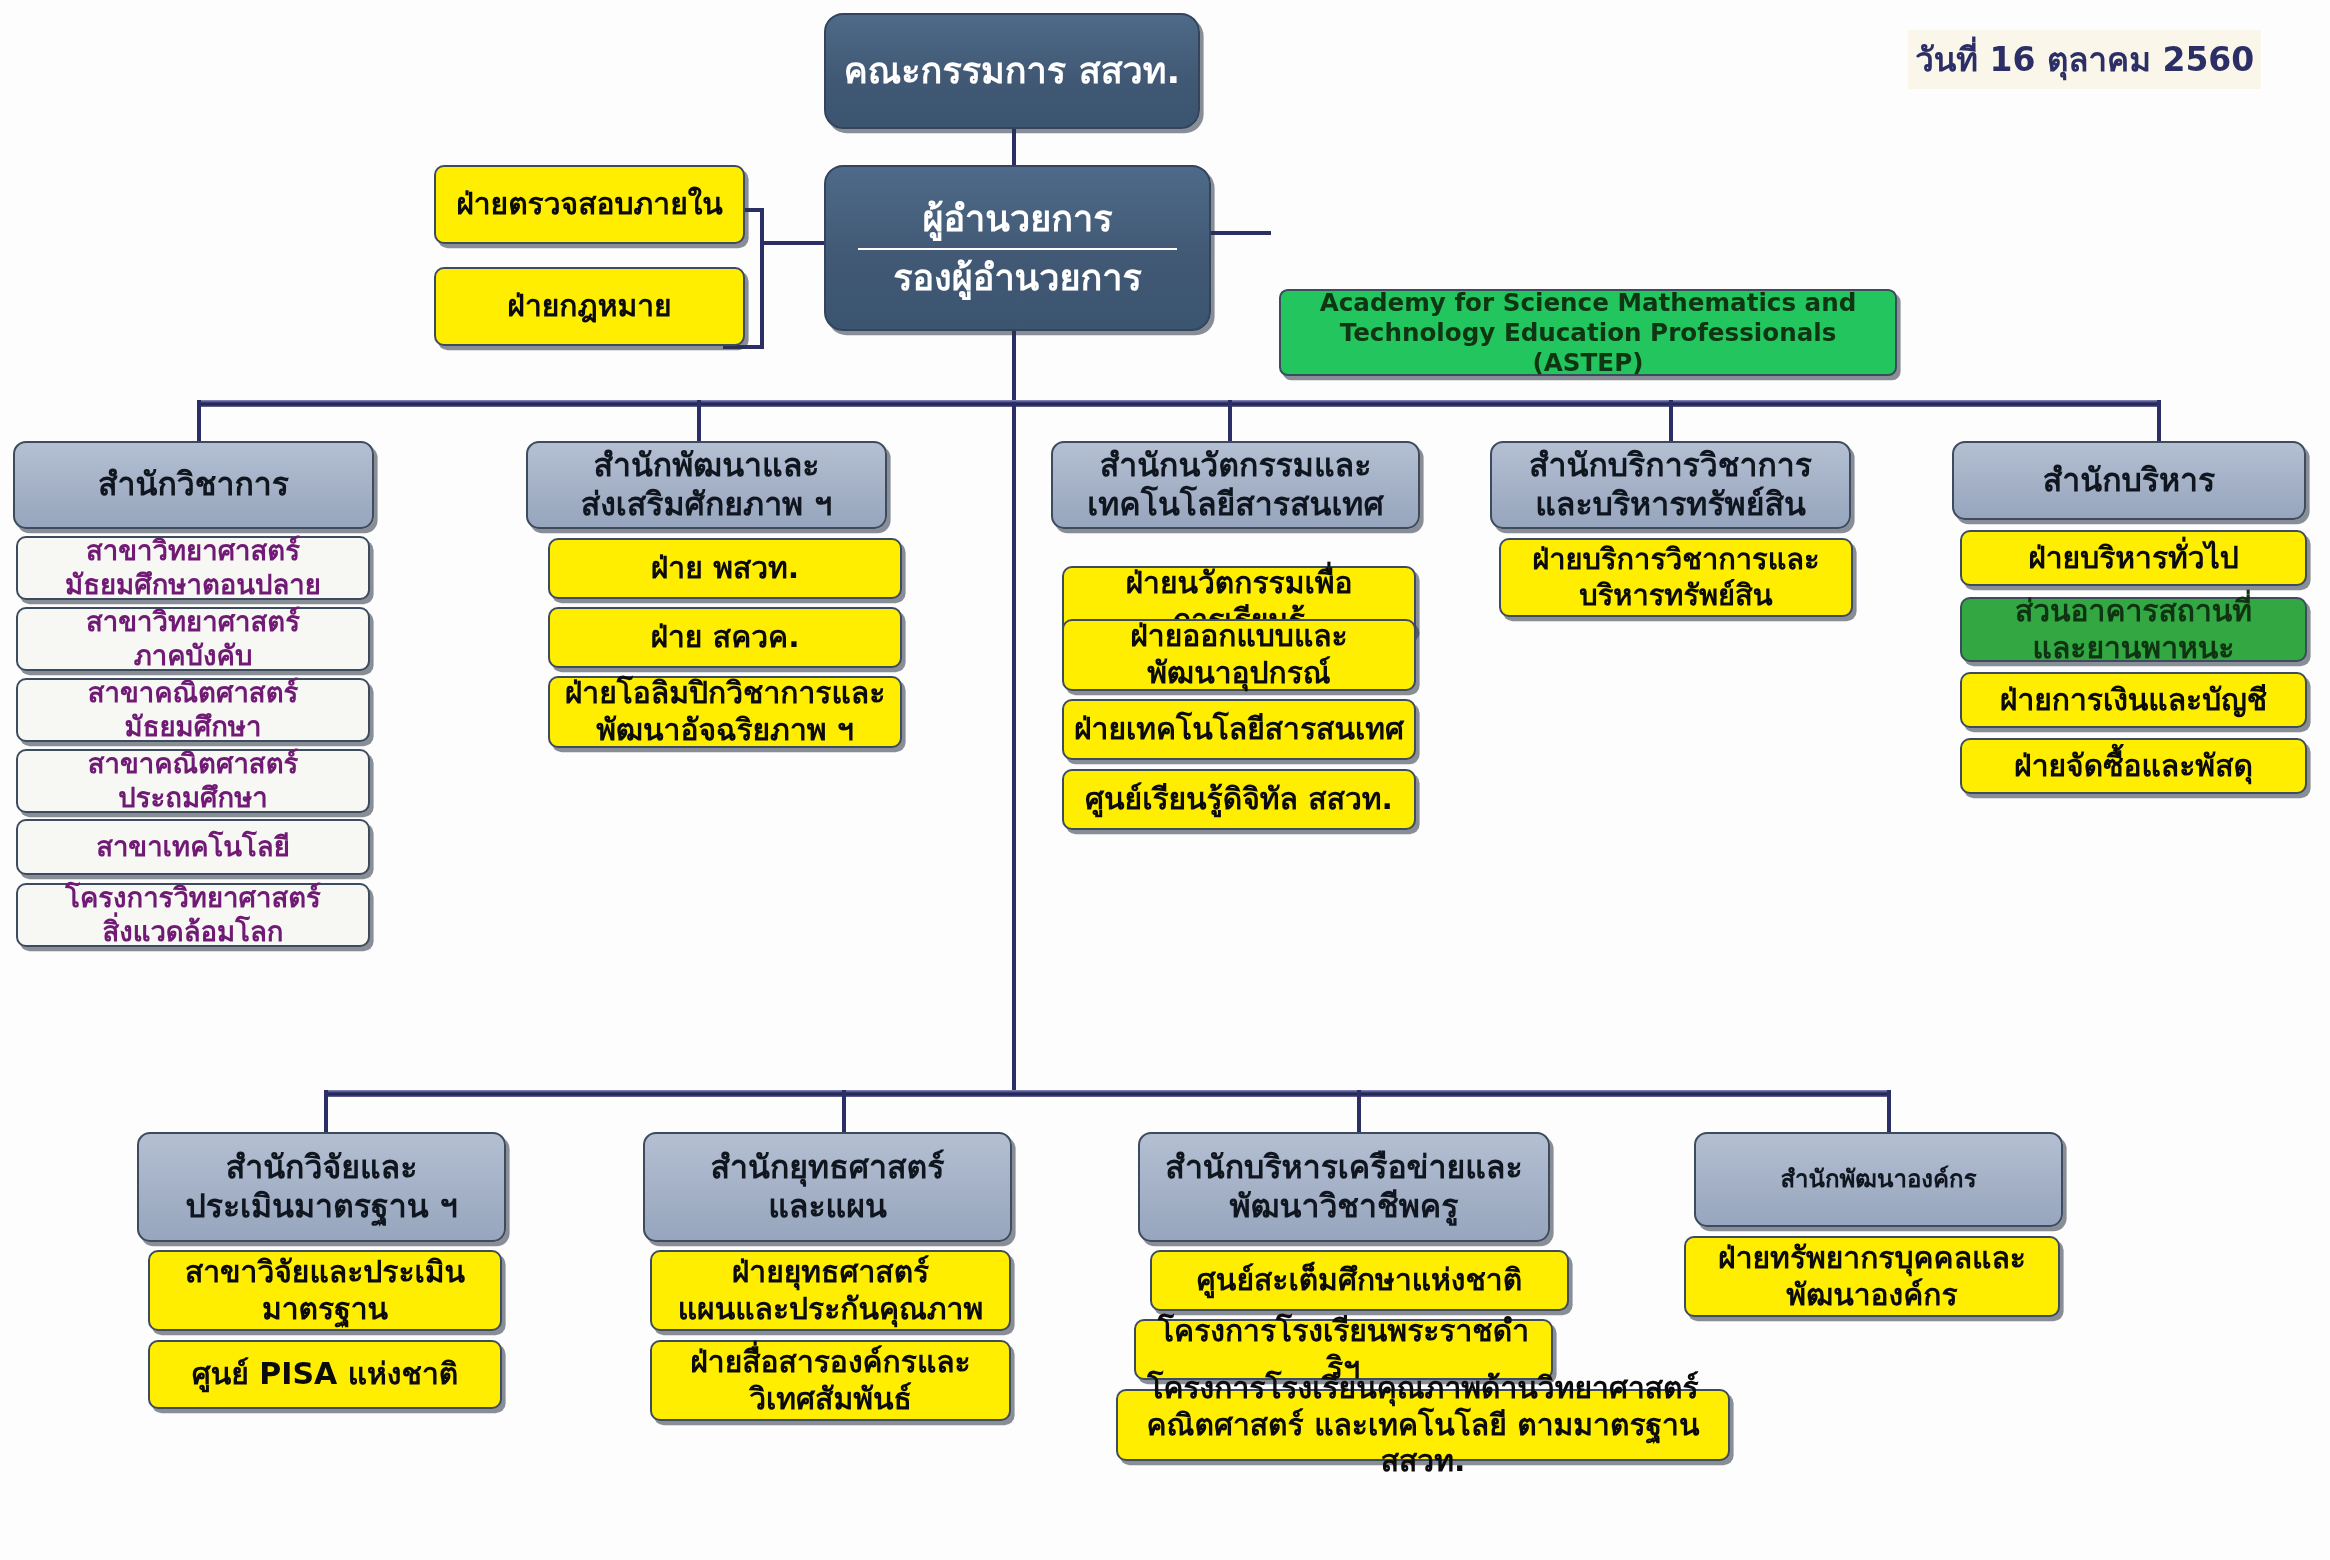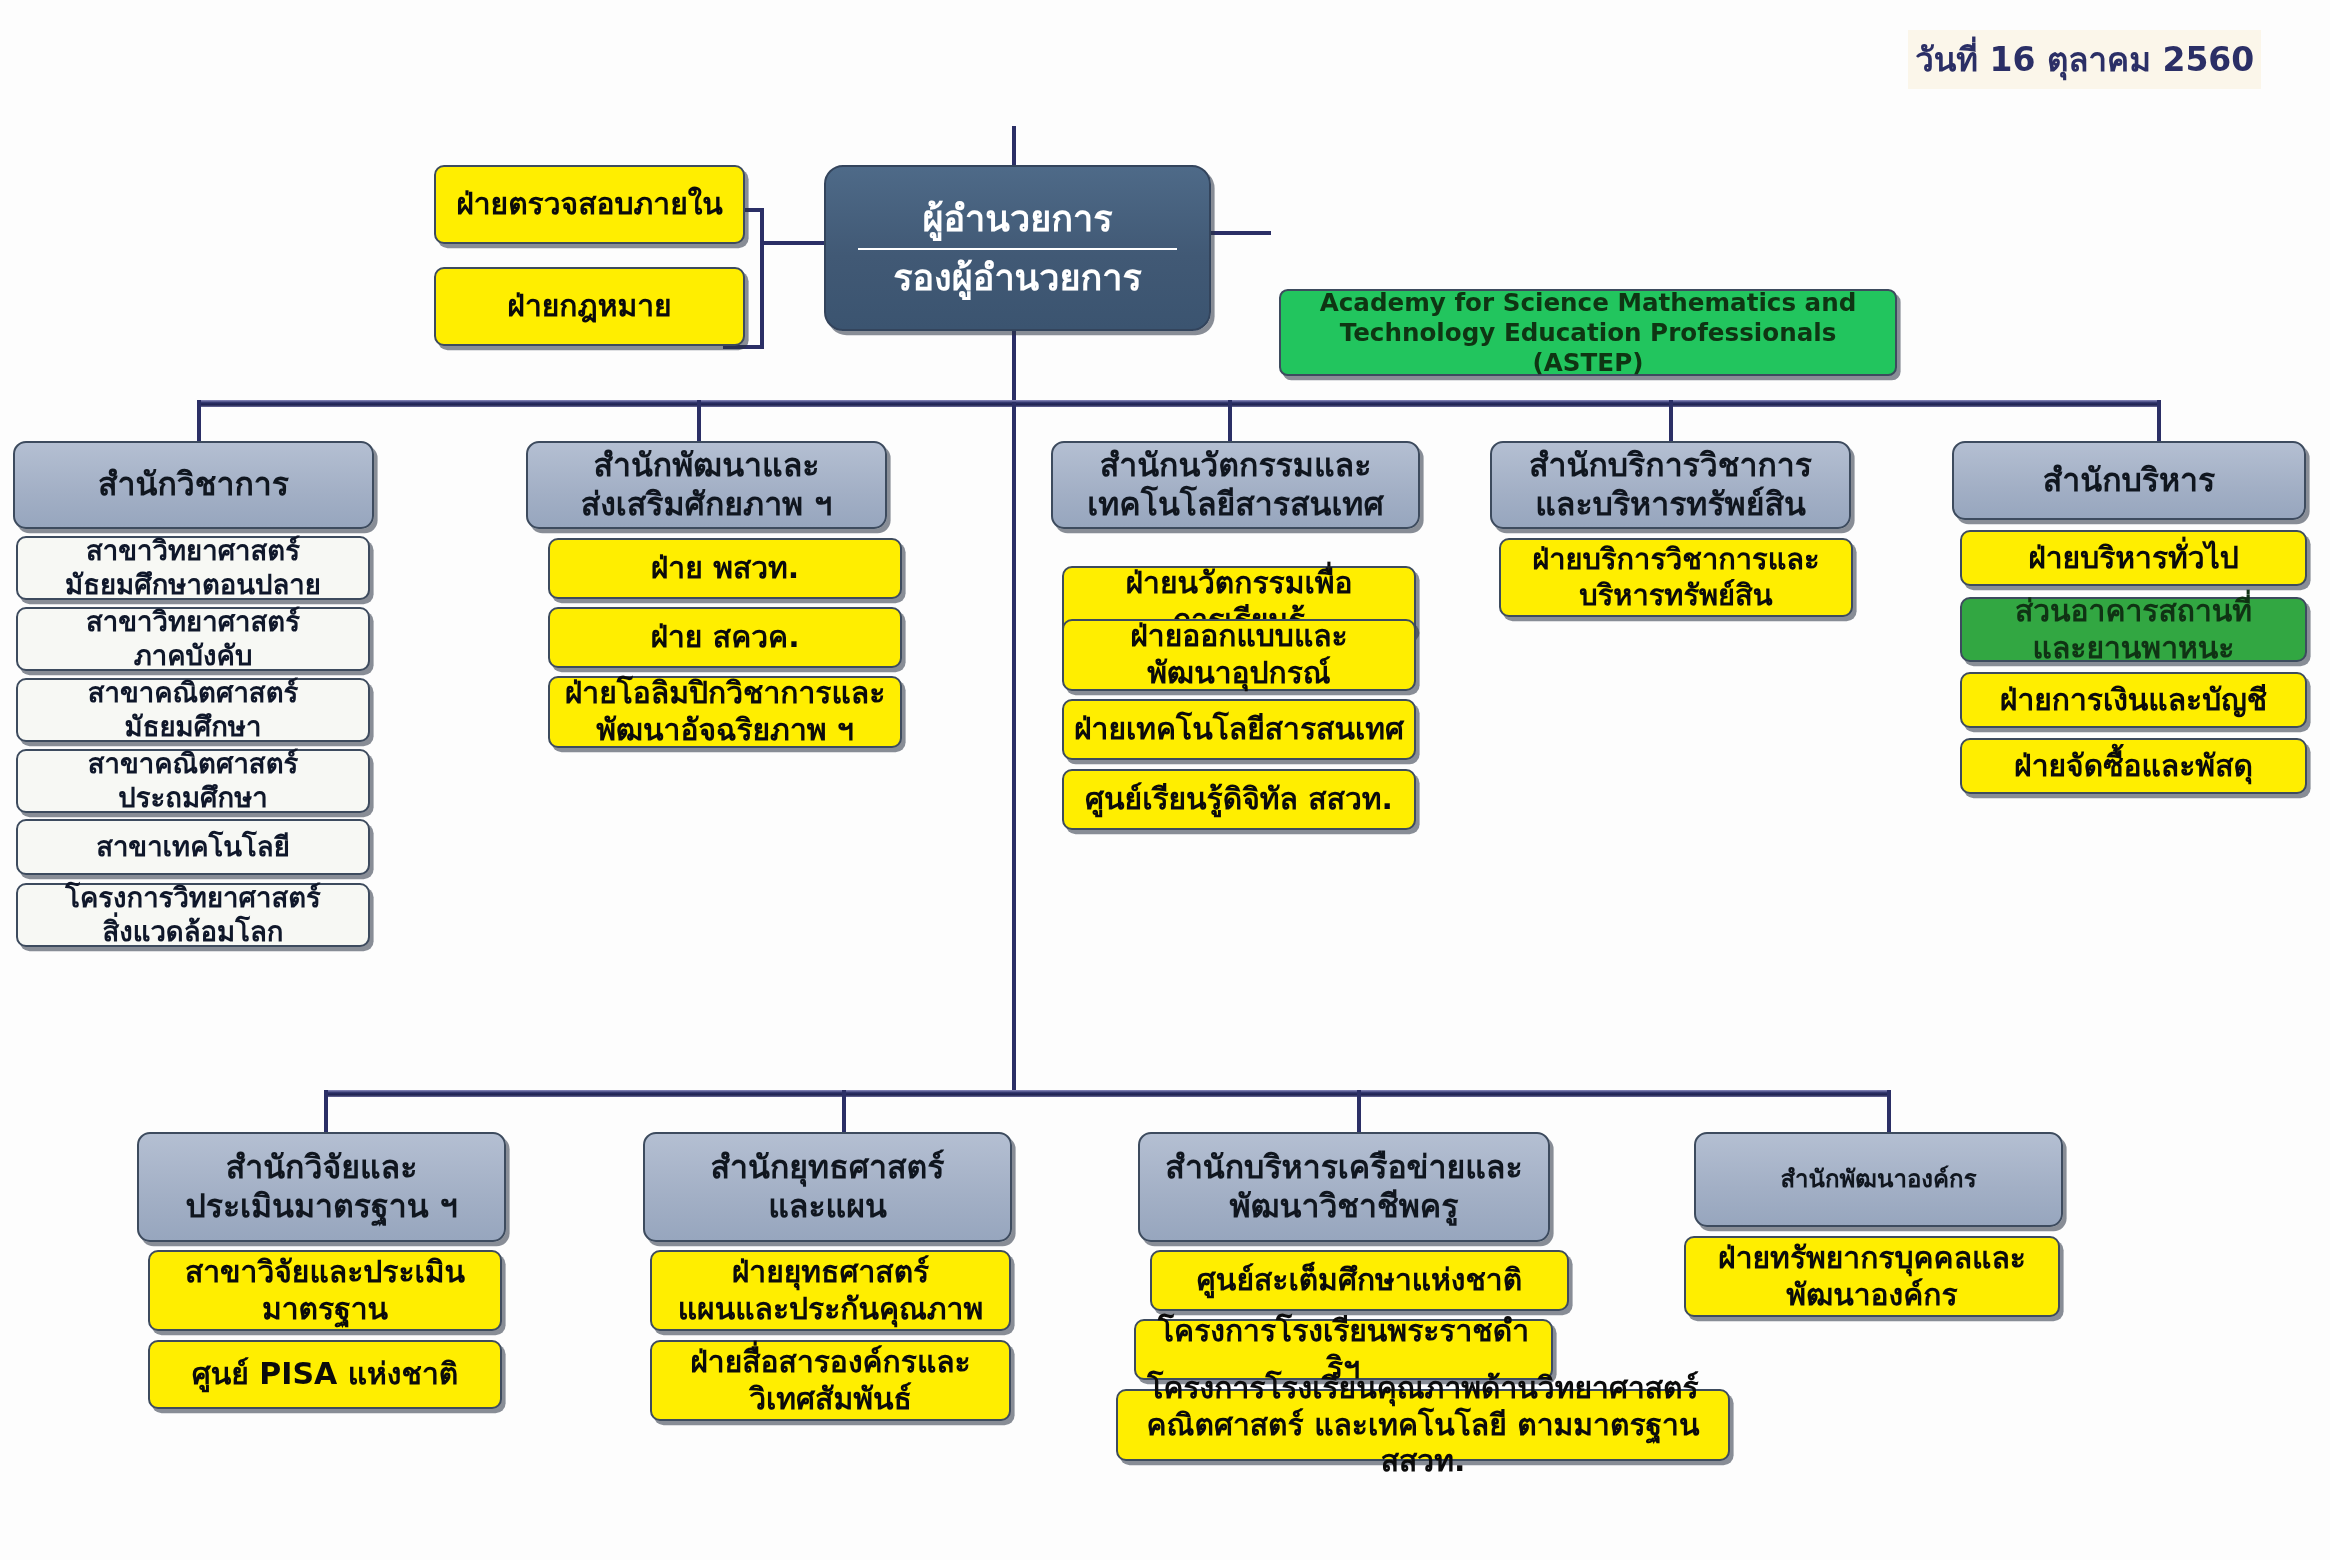--- a/index.html
+++ b/index.html
@@ -25,21 +25,21 @@
     color:#ffffff;border-color:#33445c;border-radius:19px;
   }
   .node.head{
     background:linear-gradient(180deg,#b4bfd2 0%,#a2afc5 60%,#97a6be 100%);
     color:#10161f;border-radius:13px;
   }
   .node.yellow{
     background:#ffee00;color:#0b0b0b;
   }
   .node.white{
-    background:#f7f8f4;color:#0f172a;
+    background:#f7f8f4;color:#701a75;
   }
   .node.green{
     background:#32a742;color:#103314;
   }
   .node.greendark{
     background:#22c55e;color:#0f3513;
   }
 
   
   .h-line{position:absolute;background:#2b2f66;height:3.6px;}
@@ -85,20 +85,21 @@
 
   <div class="v-line" style="left:1012px;top:402px;height:690px;"></div>
 
   <div class="bus" style="left:325px;top:1090px;width:1564px;"></div>
 
   <div class="v-line" style="left:324px;top:1090px;height:42px;"></div>
   <div class="v-line" style="left:842px;top:1090px;height:42px;"></div>
   <div class="v-line" style="left:1357px;top:1090px;height:42px;"></div>
   <div class="v-line" style="left:1887px;top:1090px;height:42px;"></div>
 
+  <div class="node dark" style="left:824px;top:13px;width:376px;height:116px;font-size:36px;">คณะกรรมการ สสวท.</div>
 
   <div class="node yellow" style="left:434px;top:165px;width:311px;height:79px;font-size:30px;">ฝ่ายตรวจสอบภายใน</div>
 
   <div class="node dark" style="left:824px;top:165px;width:387px;height:166px;font-size:36px;flex-direction:column;">
     <span style="padding-bottom:4.3px;">ผู้อำนวยการ</span>
     <span style="display:block;width:86%;height:2.2px;background:#ffffff;margin:2.9px 0 5.8px 0;"></span>
     <span>รองผู้อำนวยการ</span>
   </div>
 
   <div class="node yellow" style="left:434px;top:267px;width:311px;height:79px;font-size:30px;">ฝ่ายกฎหมาย</div>

